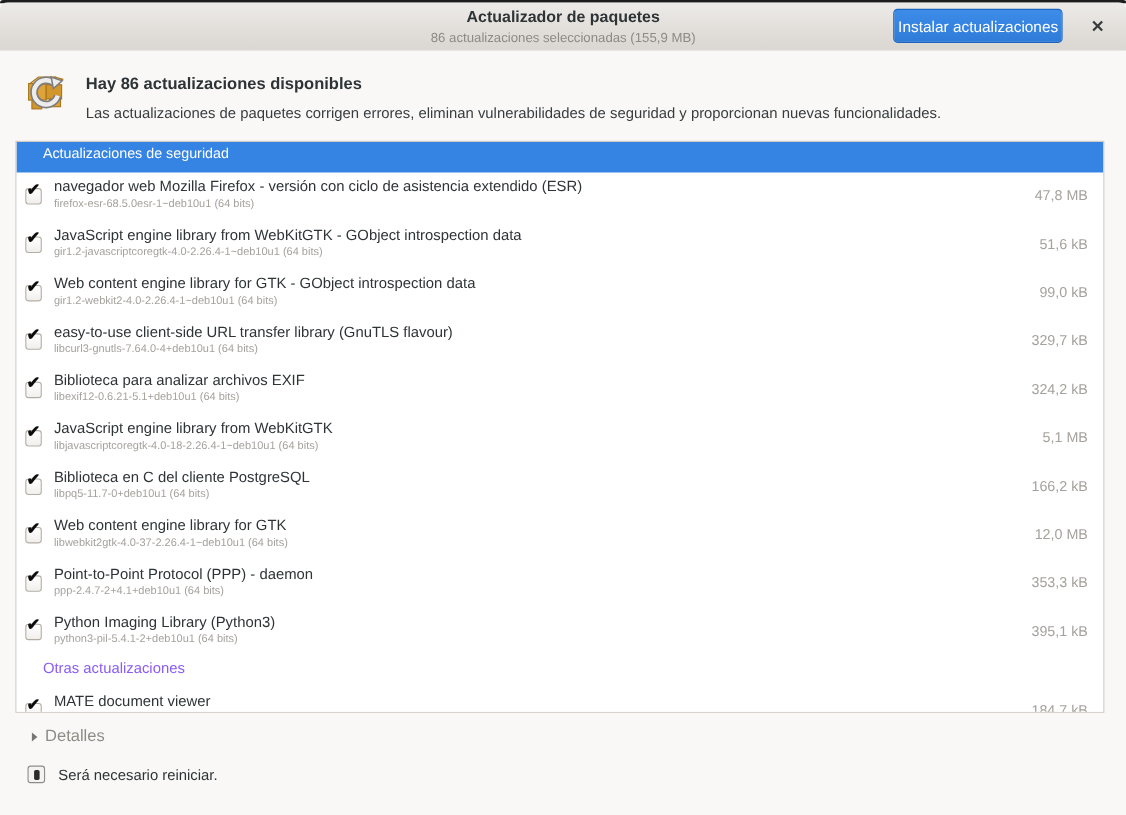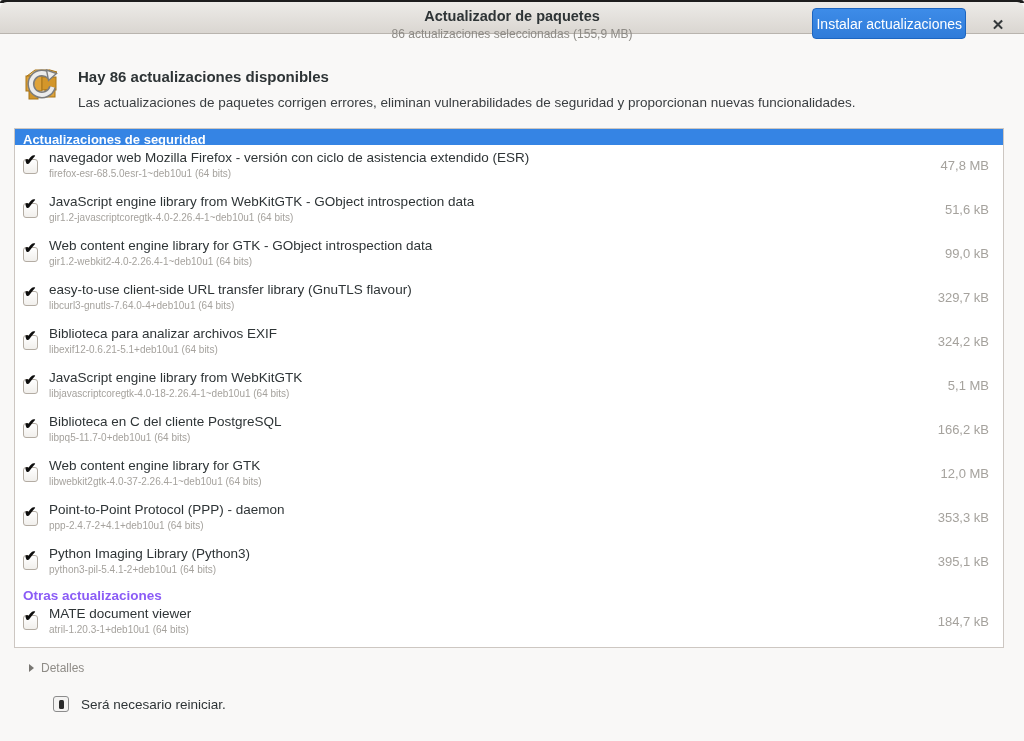--- a/index.html
+++ b/index.html
@@ -10,21 +10,21 @@
     position:relative;
     overflow:hidden;
     color:#2e3436;
   }
   
   .top-edge {
     position:absolute; top:0; left:0; right:0; height:3px;
     background:#1d1d1d; border-radius:8px 8px 0 0;
   }
   .headerbar {
-    position:absolute; top:2px; left:0; right:0; height:32px;
+    position:absolute; top:2px; left:0; right:0; height:44px;
     background:linear-gradient(#edebe8,#dad6d1);
     border-bottom:1px solid #b9b4ae;
     border-radius:7px 7px 0 0;
   }
   .hb-center { position:absolute; left:0; right:0; top:6px; text-align:center; }
   .hb-title { font-size:14.5px; font-weight:bold; color:#2e3436; }
   .hb-subtitle { font-size:12px; color:#8d8a85; margin-top:3px; }
   .install-btn {
     position:absolute; right:58px; top:6px; height:31px;
     padding:0 3px; font-family:inherit;
@@ -39,49 +39,49 @@
   }
   
   .app-icon { position:absolute; left:21px; top:63px; width:42px; height:42px; }
   .intro-heading { position:absolute; left:78px; top:68px; font-size:15px; font-weight:bold; color:#2e3436; }
   .intro-desc { position:absolute; left:78px; top:95px; font-size:13.5px; color:#393d40; }
   
   .list-frame {
     position:absolute; left:14px; top:128px; width:990px; height:520px;
     background:#ffffff; border:1px solid #cdc7c2; overflow:hidden;
   }
-  .section-header { height:16px; line-height:22px; padding-left:8px; font-size:13px; font-weight:bold; }
+  .section-header { height:28px; line-height:22px; padding-left:24px; font-size:13px; font-weight:normal; }
   .section-header.security { background:#3584e4; color:#ffffff; }
   .section-header.other { background:#ffffff; color:#8b5cf6; font-size:13.5px; }
   .row { height:44px; position:relative; background:#ffffff; }
   .checkbox {
     position:absolute; left:8px; top:14px; width:15px; height:15px;
     border:1px solid #b3aca3; border-radius:3px;
     background:linear-gradient(#ffffff,#f1efec);
     cursor:pointer;
   }
   .checkbox .mark {
     position:absolute; left:0px; top:-9px;
     font-size:15px; font-weight:bold; color:#0d0d0d;
   }
   .row .title { position:absolute; left:34px; top:5px; font-size:13.5px; color:#2e3436; white-space:nowrap; }
   .row .subtitle { position:absolute; left:34px; top:23px; font-size:10px; color:#a5a29d; white-space:nowrap; }
   .row .size { position:absolute; right:14px; top:13px; font-size:13px; color:#a5a29d; }
   
   .details {
     position:absolute; left:29px; top:661px;
-    font-size:12px; color:#8f8c87; cursor:pointer;
+    font-size:15px; color:#8f8c87; cursor:pointer;
     display:flex; align-items:center; gap:7px;
   }
   .expander-arrow {
     width:0; height:0;
     border-left:5px solid #7a7possible7; border-left:5px solid #787672;
     border-top:4px solid transparent; border-bottom:4px solid transparent;
   }
-  .restart { position:absolute; left:25px; top:696px; display:flex; align-items:center;margin-left:28px; }
+  .restart { position:absolute; left:25px; top:696px; display:flex; align-items:center; }
   .restart-icon {
     width:16px; height:16px; border:1px solid #8c8c8c; border-radius:3px;
     background:#f4f3f2; position:relative;
   }
   .restart-icon::after {
     content:""; position:absolute; left:5px; top:3px; width:5px; height:9px;
     background:#2a2a2a; border-radius:1.5px;
   }
   .restart-label { font-size:13.5px; color:#2e3436; margin-left:12px; }
 </style>

